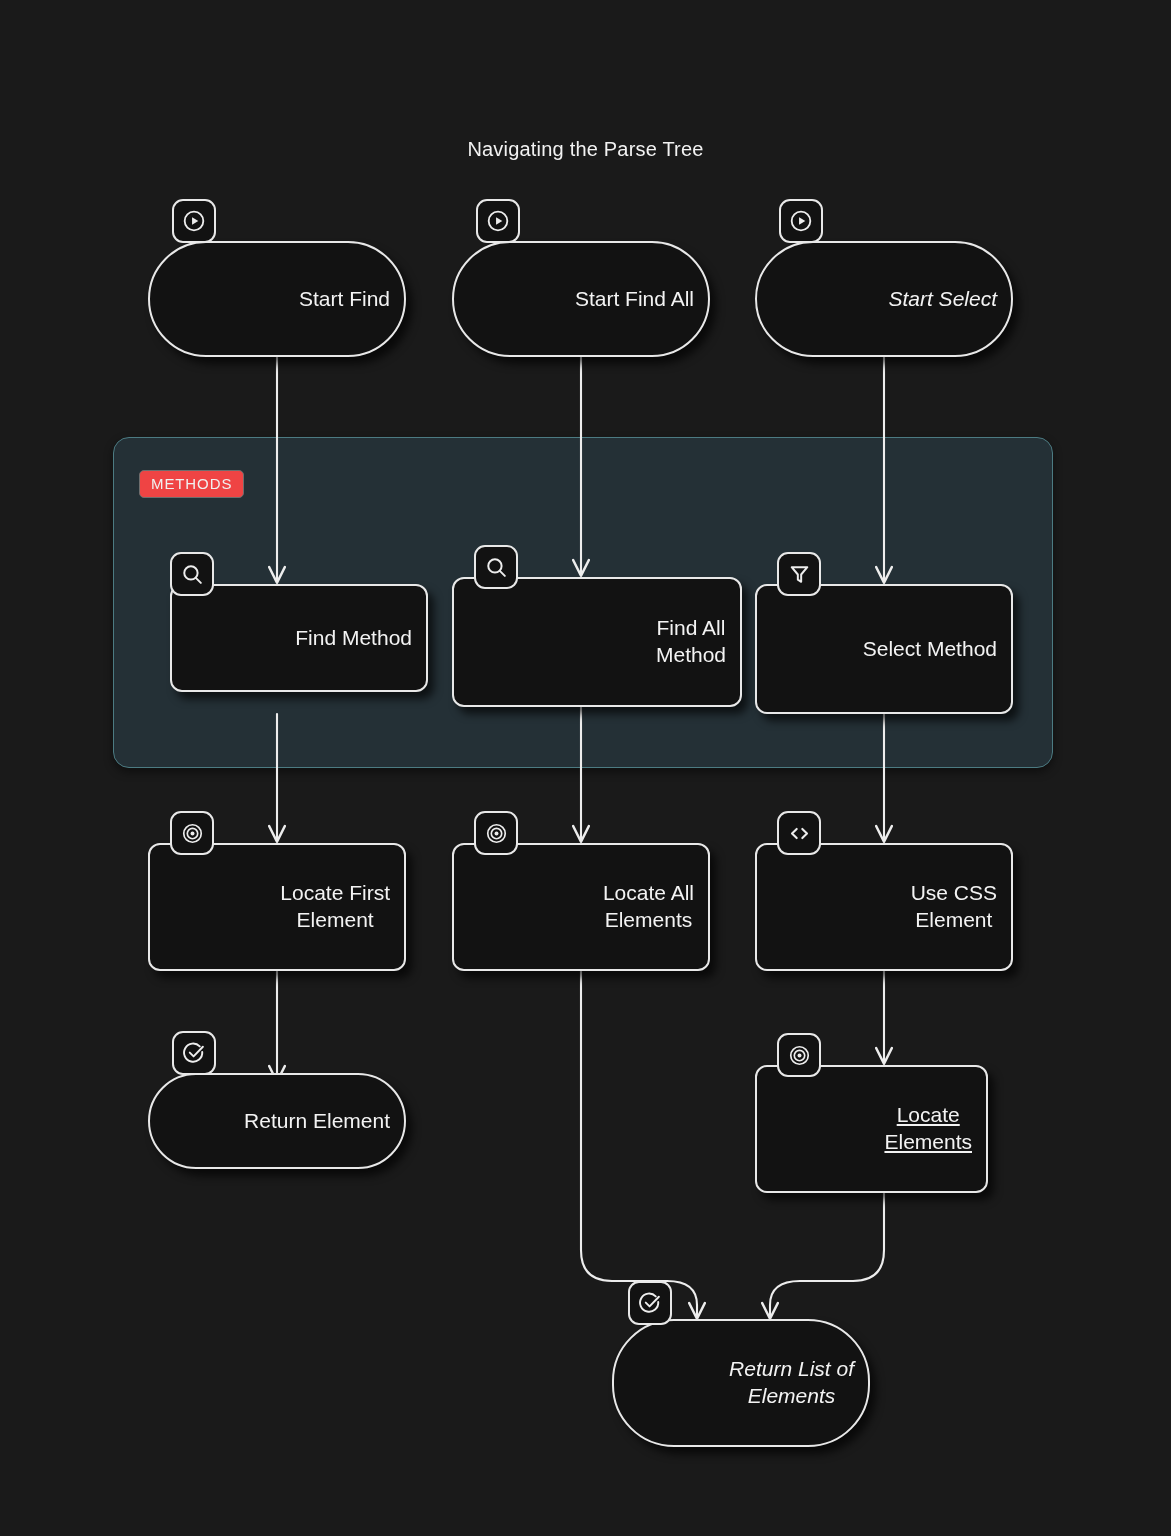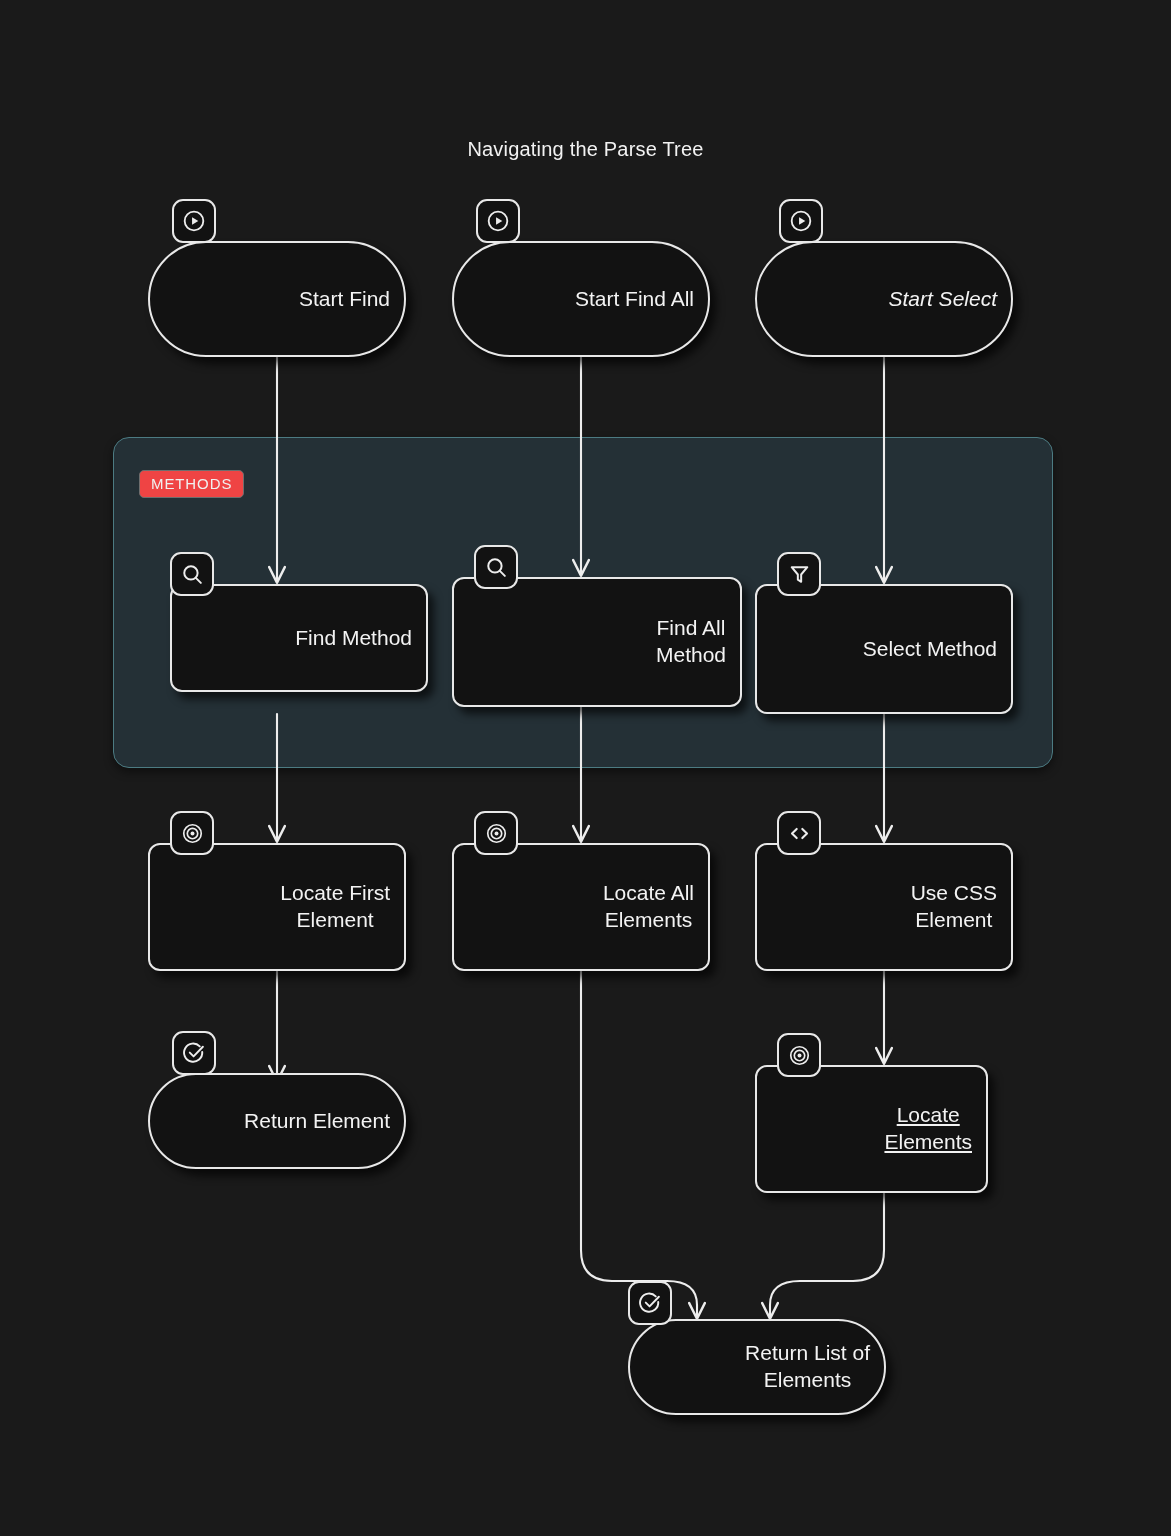--- a/index.html
+++ b/index.html
@@ -252,21 +252,21 @@
 Elements</span>
   </div>
   <div class="badge" style="left:777px; top:1033px;">
     <svg width="25" height="25" viewBox="0 0 24 24" fill="none" stroke="#ededed" stroke-width="1.6" stroke-linecap="round">
       <circle cx="12" cy="12" r="8.4"></circle>
         <circle cx="12" cy="12" r="5"></circle>
         <circle cx="12" cy="12" r="1.9" fill="#ededed" stroke="none"></circle>
     </svg>
   </div>
 
-  <div class="node pill" style="left:628px; top:1319px; width:258px; height:96px;">
+  <div class="node pill" style="left:612px; top:1319px; width:258px; height:128px;font-style:italic;">
     <span>Return List of
 Elements</span>
   </div>
   <div class="badge" style="left:628px; top:1281px;">
     <svg width="26" height="26" viewBox="0 0 24 24" fill="none" stroke="#ededed" stroke-width="1.8" stroke-linecap="round" stroke-linejoin="round">
       <path d="M19.6 11.1 A8.4 8.4 0 1 1 17.3 5.9"></path>
         <polyline points="8.1,11.6 11.6,15.1 20.2,6.2"></polyline>
     </svg>
   </div>
 

